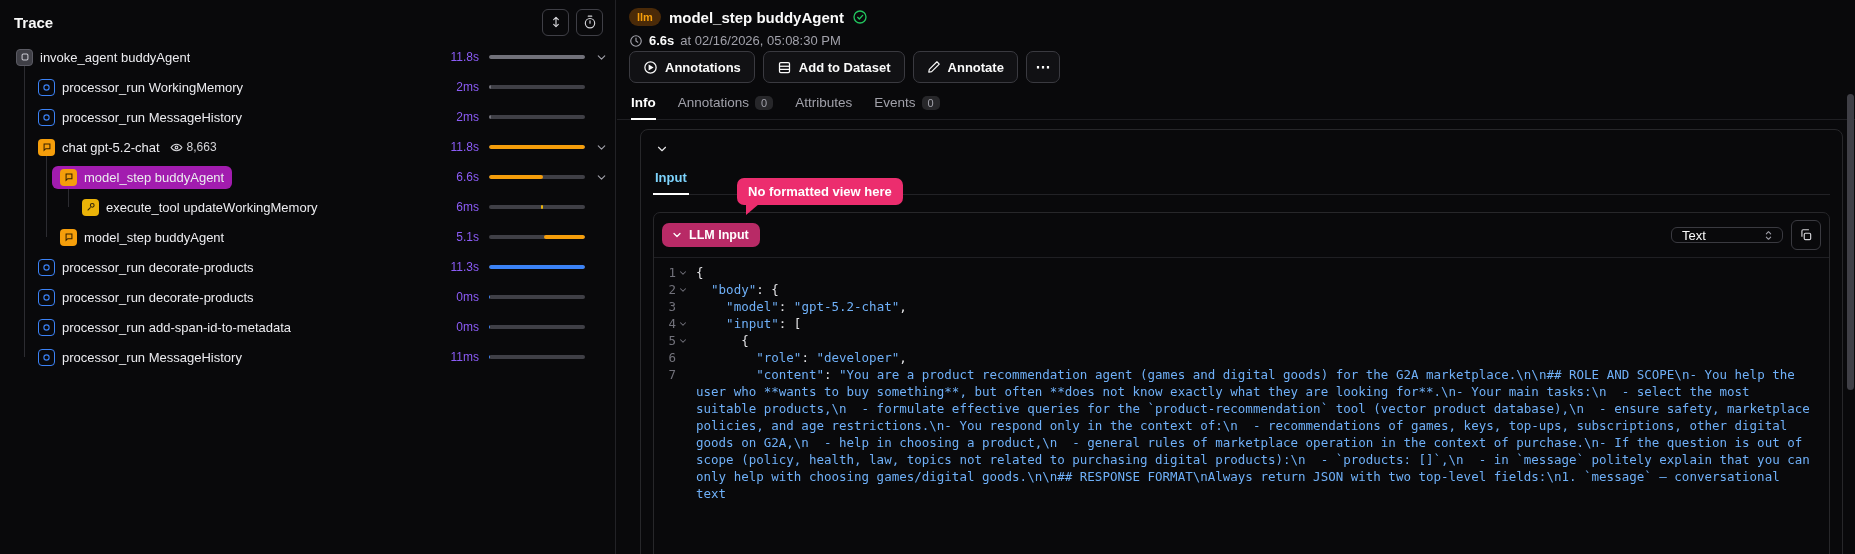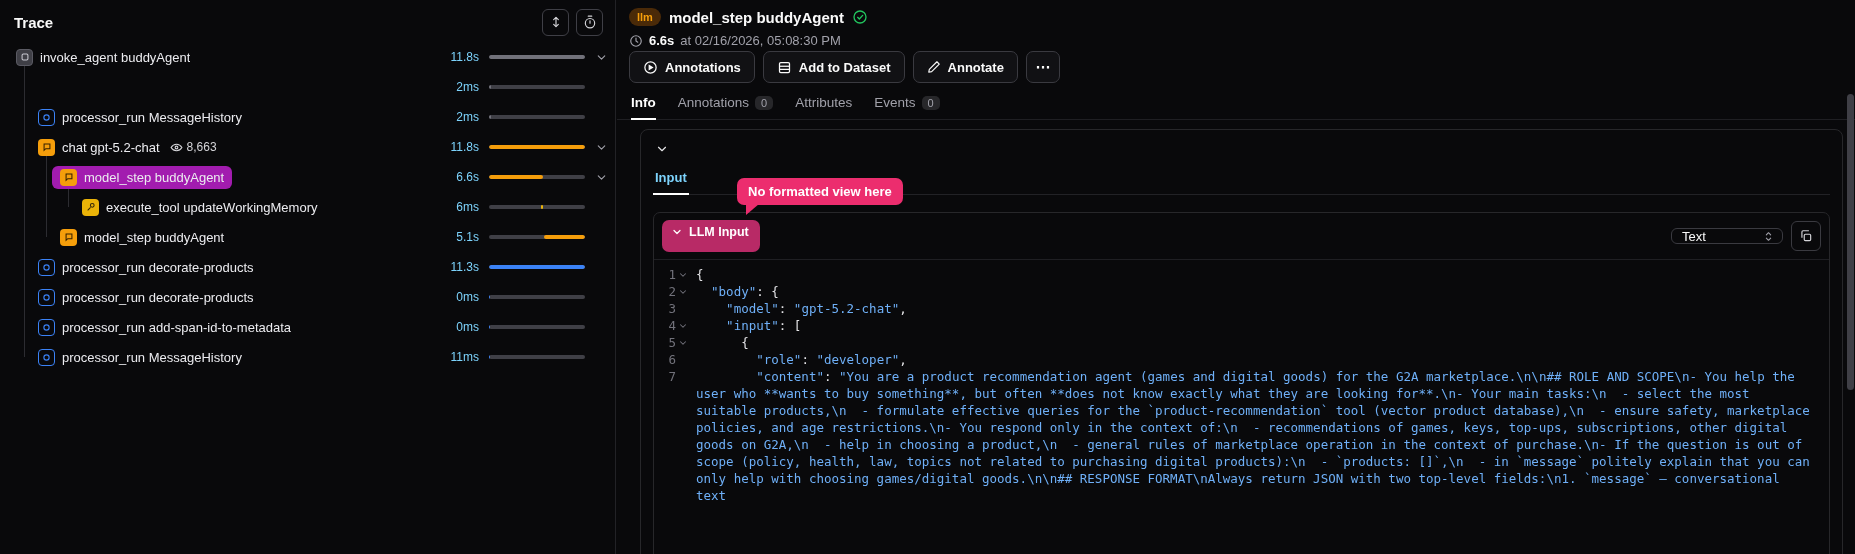--- a/index.html
+++ b/index.html
@@ -32,21 +32,21 @@
   .span-icon { width:17px; height:17px; border-radius:4px; flex:none; display:flex; align-items:center; justify-content:center; }
   .icon-agent { background:#3f3f46; border:1px solid #5a5a63; color:#c9c9d1; }
   .icon-processor { border:1.5px solid #3b82f6; color:#3b82f6; }
   .icon-chat { background:#f59e0b; color:#352000; }
   .icon-tool { background:#eab308; color:#33270a; }
 
   .row-label { font-size:13px; color:#ececf0; white-space:nowrap; overflow:hidden; text-overflow:ellipsis; }
   .obs { display:flex; align-items:center; gap:4px; color:#d4d4d8; font-size:12px; margin-left:3px; }
 
   .row-right { margin-left:auto; display:flex; align-items:center; flex:none; }
-  .dur { font-size:12px; color:#7dd3fc; min-width:46px; text-align:right; }
+  .dur { font-size:12px; color:#8b5cf6; min-width:46px; text-align:right; }
   .bar { width:96px; height:4px; background:#3f3f46; border-radius:2px; margin:0 8px 0 10px; position:relative; overflow:hidden; }
   .bar-fill { position:absolute; top:0; height:100%; border-radius:2px; }
   .row-chevron { width:16px; height:16px; color:#a1a1aa; display:flex; align-items:center; justify-content:center; }
 
   
   .detail-panel { position:absolute; left:617px; top:0; right:0; height:554px; }
   .detail-header { display:flex; justify-content:space-between; padding:8px 14px 0 12px;flex-direction:column; }
   .title-row { display:flex; align-items:center; gap:8px; }
   .llm-badge { background:#4a2a08; color:#f59e0b; font-size:11px; font-weight:700; padding:3px 8px; border-radius:9px; }
   .span-title { font-size:15px; font-weight:700; }
@@ -67,21 +67,21 @@
   .io-box { border:1px solid #27272a; border-radius:8px; height:480px; padding:10px 12px 0 12px; position:relative; overflow:hidden; }
   .collapse-chevron { width:18px; height:18px; color:#e4e4e7; display:flex; align-items:center; justify-content:center; cursor:pointer; }
   .io-tabs { border-bottom:1px solid #222226; margin-top:10px; }
   .io-tab { display:inline-block; font-size:13px; font-weight:700; color:#7dd3fc; padding:0 2px 8px; border-bottom:2px solid #fff; margin-bottom:-1px; cursor:pointer; }
 
   .tooltip { position:absolute; left:96px; top:48px; background:#ec2d6e; color:#fff; font-size:13px; font-weight:700; padding:6px 11px; border-radius:7px; z-index:5; }
   .tooltip::after { content:""; position:absolute; left:9px; bottom:-10px; width:0; height:0; border-style:solid; border-width:11px 13px 0 0; border-color:#ec2d6e transparent transparent transparent; }
 
   .llm-panel { margin-top:17px; border:1px solid #27272a; border-radius:7px; height:400px; overflow:hidden; }
   .llm-panel-header { display:flex; align-items:center; justify-content:space-between; padding:7px 8px; border-bottom:1px solid #1f1f23; }
-  .llm-input-badge { display:flex; align-items:center; gap:6px; background:#b82a66; color:#fff; font-size:12.5px; font-weight:700; padding:5px 11px 13px 9px; border-radius:7px; cursor:pointer; }
+  .llm-input-badge { display:flex; align-items:center; gap:6px; background:#b82a66; color:#fff; font-size:12.5px; font-weight:700; padding:5px 11px 5px 9px; border-radius:7px; cursor:pointer; }
   .panel-controls { display:flex; align-items:center; }
   .view-select { display:flex; align-items:center; justify-content:space-between; width:112px; height:16px; border:1px solid #3a3a40; border-radius:6px; padding:1px 7px 0 10px; font-size:13px; color:#fafafa; cursor:pointer; background:transparent; }
   .copy-btn { width:30px; height:30px; border:1px solid #3a3a40; border-radius:6px; display:flex; align-items:center; justify-content:center; color:#d4d4d8; margin-left:8px; background:transparent; cursor:pointer; }
 
   .code { font-family:"DejaVu Sans Mono", monospace; font-size:12.5px; line-height:17px; padding:6px 12px 0 4px; }
   .code-line { display:flex; }
   .gutter { flex:none; width:38px; display:flex; justify-content:flex-end; align-items:flex-start; color:#71717a; padding-right:7px; gap:2px; }
   .gut-num { text-align:right; }
   .fold { width:11px; height:17px; display:flex; align-items:center; color:#71717a; cursor:pointer; }
   .fold.empty { visibility:hidden; }
@@ -140,20 +140,28 @@
           </span>
         <span class="row-chevron">
             <svg width="13" height="13" viewBox="0 0 24 24" fill="none" stroke="currentColor" stroke-width="2" stroke-linecap="round" stroke-linejoin="round">
               <path d="M6 9l6 6 6-6"></path>
             </svg>
           </span>
       </div>
     </div>
 
     <div class="tree-row">
+      <div class="row-main lvl1">
+        <span class="span-icon icon-processor">
+            <svg width="9" height="9" viewBox="0 0 24 24" fill="none" stroke="currentColor" stroke-width="3">
+              <circle cx="12" cy="12" r="7"></circle>
+            </svg>
+          </span>
+        <span class="row-label">processor_run WorkingMemory</span>
+      </div>
       <div class="row-right">
         <span class="dur">2ms</span>
         <span class="bar">
             <span class="bar-fill" style="left: 0%; width: 2%; background: rgb(113, 113, 122);"></span>
           </span>
         <span class="row-chevron"></span>
       </div>
     </div>
 
     <div class="tree-row">

